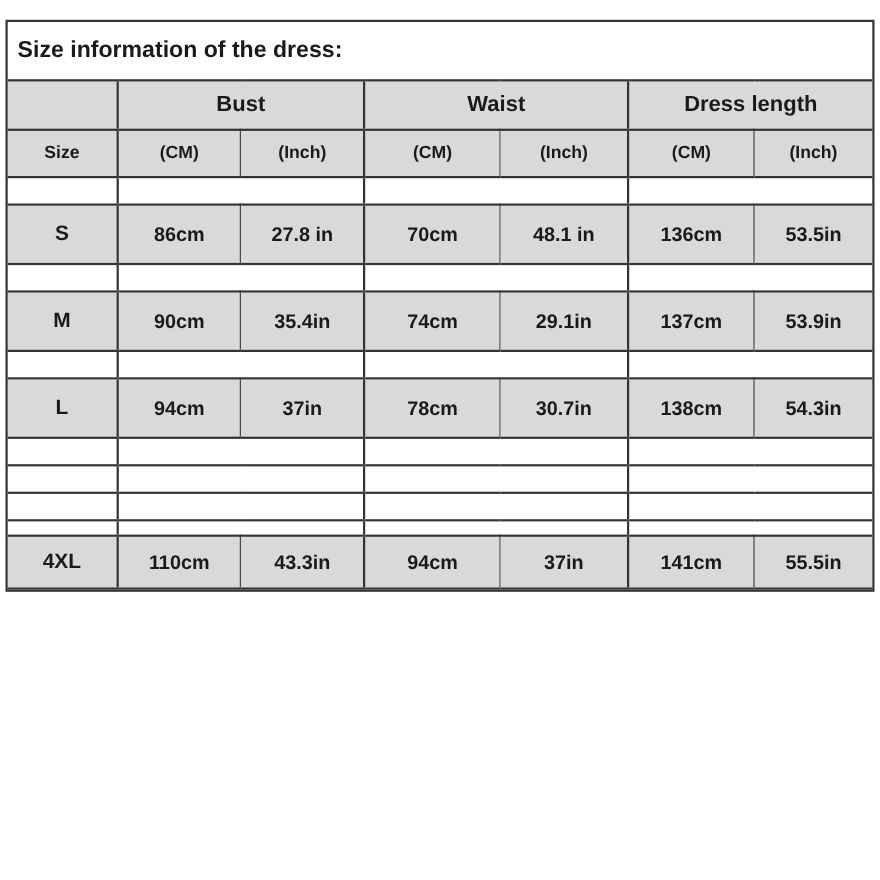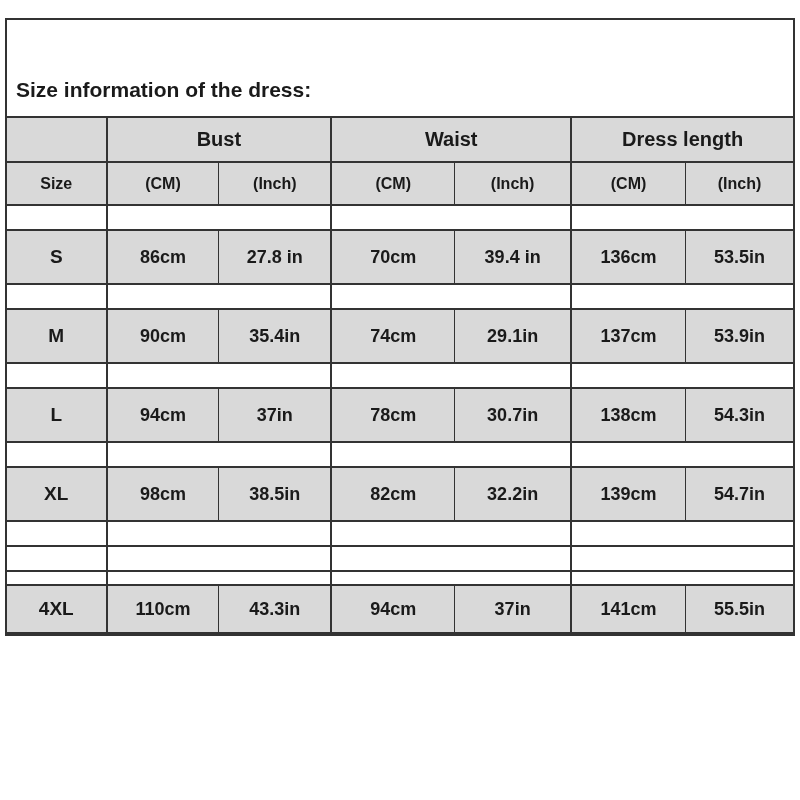--- a/index.html
+++ b/index.html
@@ -21,21 +21,20 @@
     position: absolute;
     left: 5px; top: 18px;
     width: 790px;
     border: 2px solid var(--border);
     background: var(--page-background);
   }
   .title {
     font-size: 21px;
     padding: 14px 2px 0 9px;
     height: 52px;
-    margin-top: 44px;
   }
   table.size-table {
     width: 100%;
     border-collapse: collapse;
     table-layout: fixed;
     padding-left: 28px;
   }
   td {
     border: 1px solid var(--border);
     border-top-width: 2px;
@@ -120,21 +119,21 @@
       <td class="gb" colspan="2"></td>
       <td class="gb" colspan="2"></td>
       <td class="gb" colspan="2"></td>
     </tr>
 
     <tr class="data-row">
       <td class="size-cell">S</td>
       <td class="gb">86cm</td>
       <td>27.8 in</td>
       <td class="gb">70cm</td>
-      <td>39.4 in</td>
+      <td>48.1 in</td>
       <td class="gb">136cm</td>
       <td>53.5in</td>
     </tr>
 
     <tr class="spacer">
       <td></td>
       <td class="gb" colspan="2"></td>
       <td class="gb" colspan="2"></td>
       <td class="gb" colspan="2"></td>
     </tr>
@@ -166,29 +165,20 @@
       <td>54.3in</td>
     </tr>
 
     <tr class="spacer">
       <td></td>
       <td class="gb" colspan="2"></td>
       <td class="gb" colspan="2"></td>
       <td class="gb" colspan="2"></td>
     </tr>
 
-    <tr class="data-row">
-      <td class="size-cell">XL</td>
-      <td class="gb">98cm</td>
-      <td>38.5in</td>
-      <td class="gb">82cm</td>
-      <td>32.2in</td>
-      <td class="gb">139cm</td>
-      <td>54.7in</td>
-    </tr>
 
     <tr class="spacer">
       <td></td>
       <td class="gb" colspan="2"></td>
       <td class="gb" colspan="2"></td>
       <td class="gb" colspan="2"></td>
     </tr>
 
 
     <tr class="spacer">

